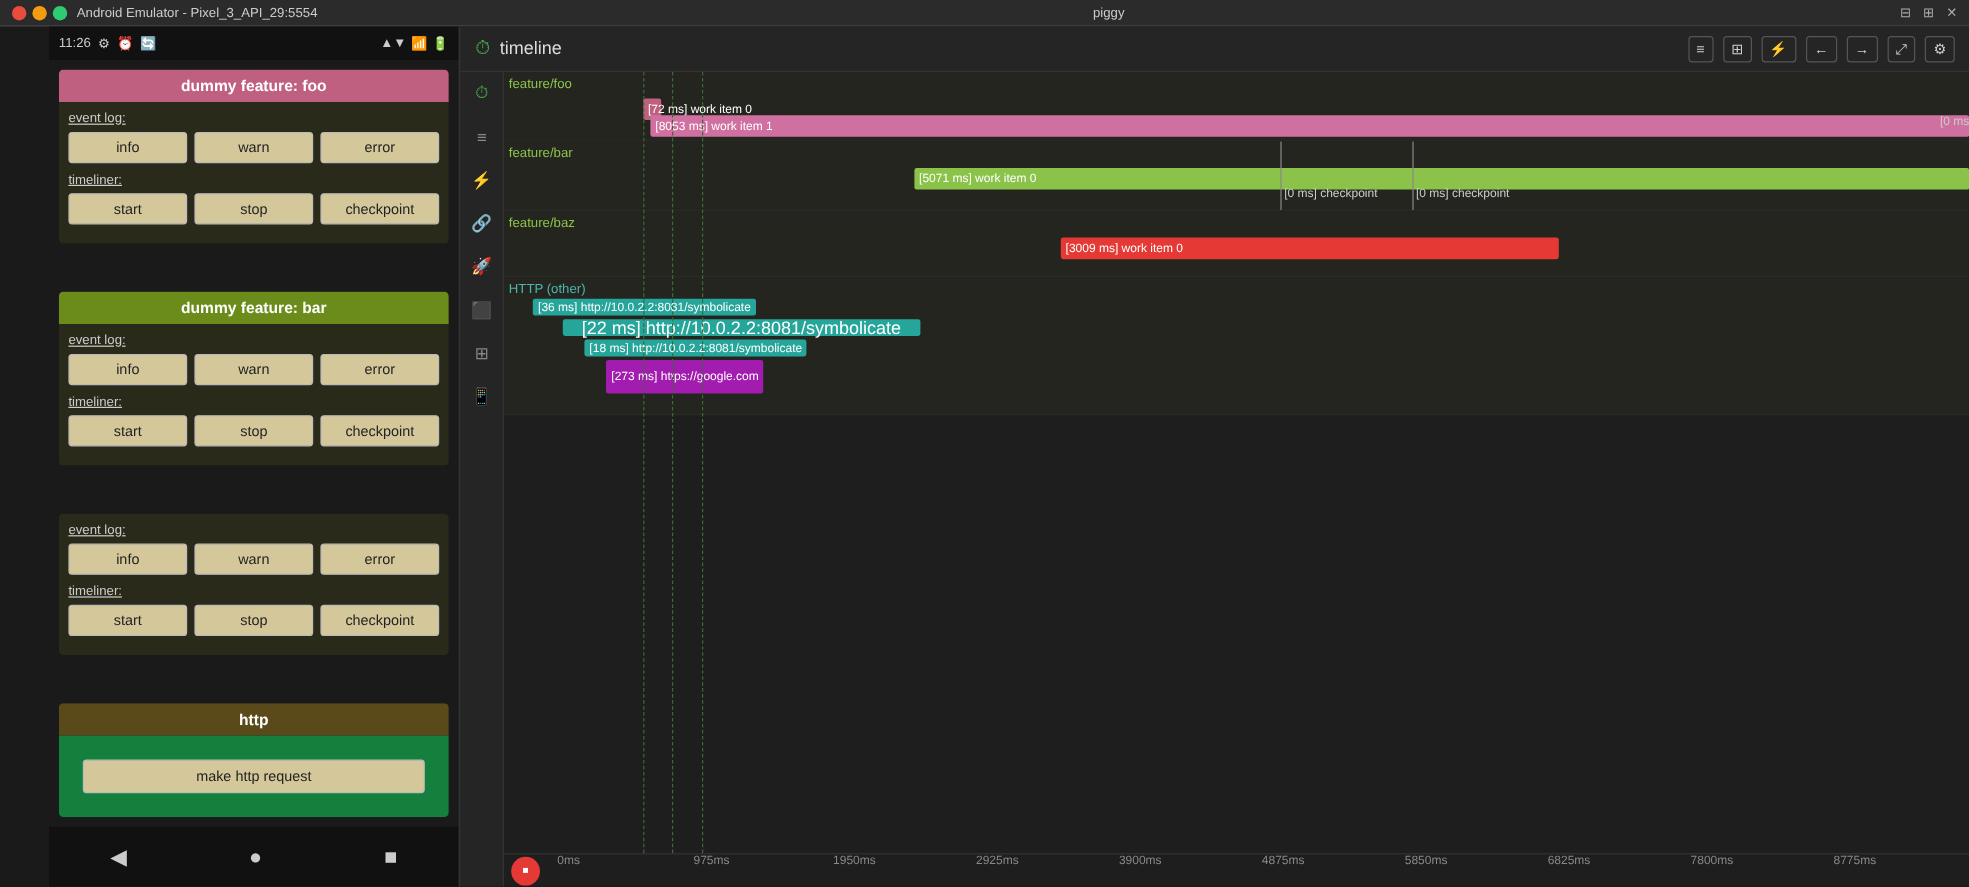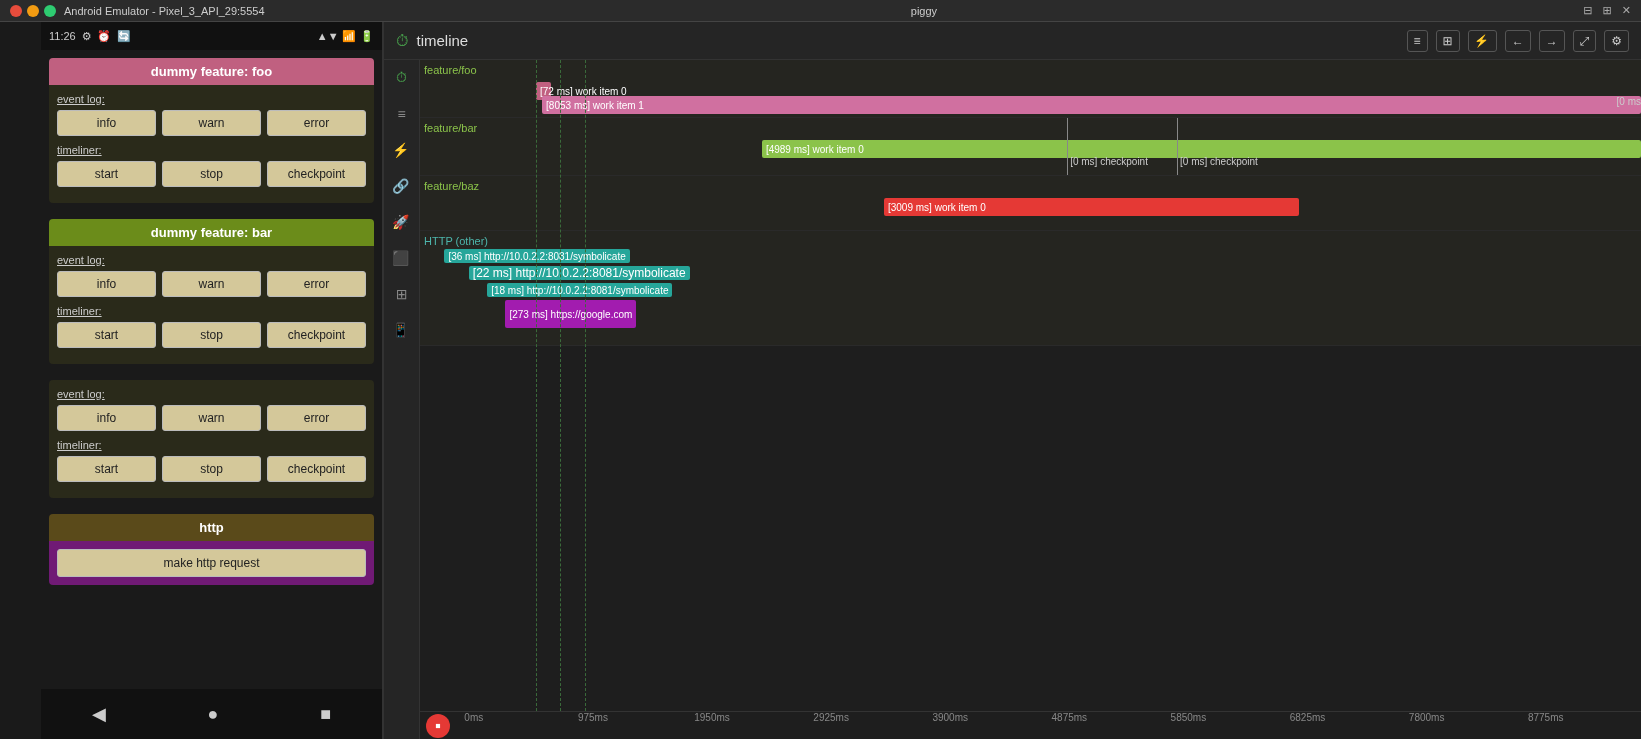--- a/index.html
+++ b/index.html
@@ -11,35 +11,35 @@
     .btn-max { background: #2ecc71; }
 
     .main-container { display: flex; flex: 1; overflow: hidden; }
 
     
     .android-panel { width: 343px; background: #1a1a1a; display: flex; flex-direction: column; border-right: 2px solid #333; margin-left: 41px; }
     .android-status-bar { background: #111; height: 28px; display: flex; align-items: center; padding: 0 8px; color: #ccc; font-size: 11px; justify-content: space-between; }
     .status-left { display: flex; align-items: center; gap: 6px; }
     .status-right { display: flex; align-items: center; gap: 4px; }
 
-    .android-content { flex: 1; padding: 8px; display: flex; flex-direction: column; gap: 16px; overflow-y: auto; background: #1a1a1a; }
+    .android-content { flex: 1; padding: 8px; display: flex; flex-direction: column; gap: 6px; overflow-y: auto; background: #1a1a1a; justify-content: space-between; }
 
     .feature-card { border-radius: 4px; overflow: hidden; }
     .feature-header { text-align: center; padding: 6px; font-weight: bold; font-size: 13px; color: #fff; }
     .feature-header.foo { background: #c06080; }
     .feature-header.bar { background: #6b8c1a; }
     .feature-header.baz { background: #c03030; }
     .feature-body { background: #2a2a1a; padding: 8px; }
     .feature-label { color: #ccc; font-size: 11px; margin-bottom: 5px; text-decoration: underline; }
     .btn-row { display: flex; gap: 6px; margin-bottom: 8px; }
     .feature-btn { flex: 1; padding: 5px 6px; background: #d4c89a; border: 1px solid #bbb; border-radius: 3px; cursor: pointer; font-size: 12px; color: #222; text-align: center; }
 
     .http-card { border-radius: 4px; overflow: hidden; }
     .http-header { background: #5a4a1a; text-align: center; padding: 6px; font-weight: bold; color: #fff; font-size: 13px; }
-    .http-body { background: #701a75; padding: 8px; }
+    .http-body { background: #15803d; padding: 20px; }
     .http-req-btn { width: 100%; padding: 6px; background: #d4c89a; border: 1px solid #bbb; border-radius: 3px; cursor: pointer; font-size: 12px; color: #222; text-align: center; }
 
     
     .android-nav { background: #111; height: 50px; display: flex; align-items: center; justify-content: space-around; }
     .nav-btn { background: none; border: none; cursor: pointer; color: #ccc; font-size: 18px; }
 
     
     .timeline-panel { flex: 1; display: flex; flex-direction: column; background: #1e1e1e; }
 
     .timeline-topbar { background: #252525; height: 38px; display: flex; align-items: center; justify-content: space-between; padding: 0 12px; border-bottom: 1px solid #333; }
@@ -259,21 +259,21 @@
             </div>
 
             <div style="position:absolute;left:98%;top:0;height:100%;display:flex;align-items:flex-start;padding-top:36px;">
               <span style="color:#ccc;font-size:10px;white-space:nowrap;">[0 ms] checkpoint</span>
             </div>
           </div>
 
           <div class="tl-row feature-bar" style="height:58px;">
             <span class="row-label" style="color:#8bc34a;">feature/bar</span>
             <div class="tl-bar tl-bar-bar" style="left:28%;width:72%;top:22px;">
-              <span>[4989 ms] work item 0</span>
+              <span>[5071 ms] work item 0</span>
             </div>
 
             <div style="position:absolute;left:53%;top:0;height:100%;display:flex;flex-direction:column;justify-content:flex-start;padding-top:38px;">
               <div style="width:1px;height:100%;background:#888;position:absolute;left:0;top:0;"></div>
               <span style="color:#ccc;font-size:10px;white-space:nowrap;padding-left:3px;">[0 ms] checkpoint</span>
             </div>
             <div style="position:absolute;left:62%;top:0;height:100%;display:flex;flex-direction:column;justify-content:flex-start;padding-top:38px;">
               <div style="width:1px;height:100%;background:#888;position:absolute;left:0;top:0;"></div>
               <span style="color:#ccc;font-size:10px;white-space:nowrap;padding-left:3px;">[0 ms] checkpoint</span>
             </div>
@@ -284,21 +284,21 @@
             <div class="tl-bar tl-bar-baz" style="left:38%;width:34%;top:22px;">
               <span>[3009 ms] work item 0</span>
             </div>
           </div>
 
           <div class="tl-row http-other" style="height:115px;">
             <span class="row-label http">HTTP (other)</span>
             <div class="http-item" style="position:absolute;left:2%;top:18px;background:#26a69a;height:14px;padding:0 4px;border-radius:2px;font-size:10px;color:#fff;">
               [36 ms] http://10.0.2.2:8081/symbolicate
             </div>
-            <div class="http-item" style="position:absolute;left:4%;top:35px;background:#26a69a;height:14px;padding:0 4px;border-radius:2px;font-size:12px;color:#fff;">
+            <div class="http-item" style="position:absolute;left:4%;top:35px;background:#26a69a;height:14px;padding:0 16px;border-radius:2px;font-size:15px;color:#fff;">
               [22 ms] http://10.0.2.2:8081/symbolicate
             </div>
             <div class="http-item" style="position:absolute;left:5.5%;top:52px;background:#26a69a;height:14px;padding:0 4px;border-radius:2px;font-size:10px;color:#fff;">
               [18 ms] http://10.0.2.2:8081/symbolicate
             </div>
             <div class="http-item" style="position:absolute;left:7%;top:69px;background:#a21caf;height:28px;padding:0 4px;border-radius:2px;font-size:10px;color:#fff;">
               [273 ms] https://google.com
             </div>
           </div>
 

